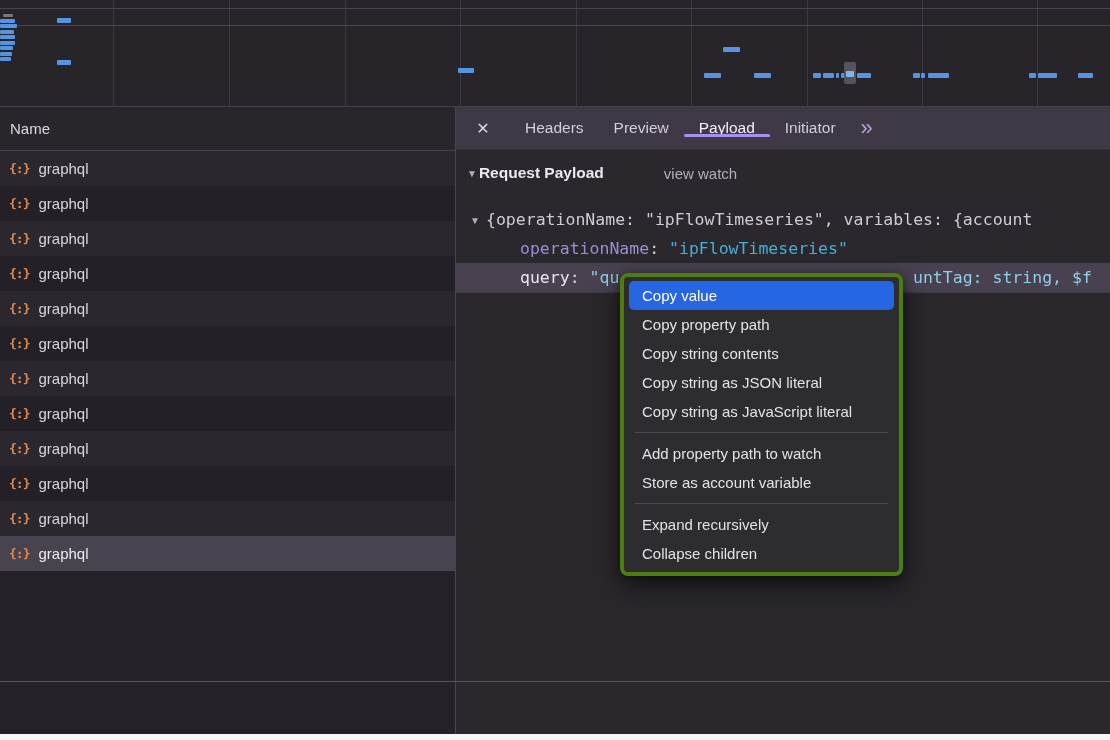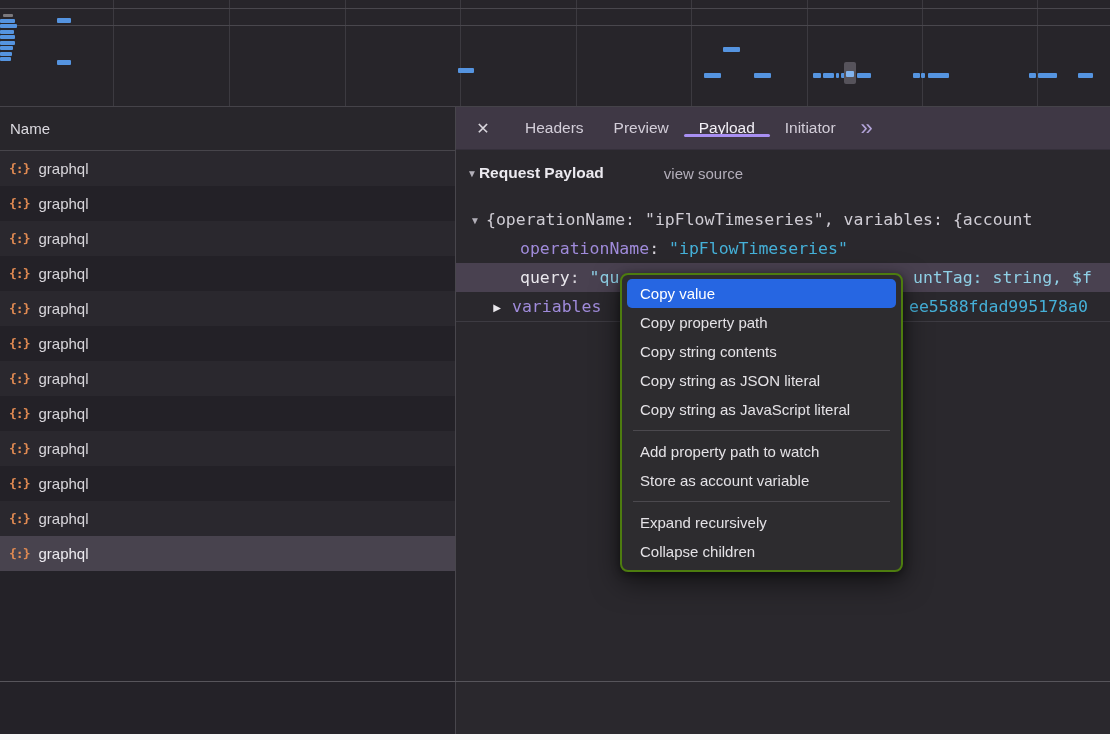--- a/index.html
+++ b/index.html
@@ -62,21 +62,21 @@
   .sep{color:#d6d3da;}
   .str{color:var(--string-cyan);}
   .tree-row.hl{background:var(--row-highlight);}
   .tree-row.hl .key{color:#e9e7ec;}
   .tree-row.hl .str{color:#8fd0e6;}
   .frag{position:absolute;top:0;}
   .tree-border{height:1px;background:#3d3b42;margin-top:0;}
 
   
   .context-menu{position:absolute;left:620px;top:273px;width:283px;box-sizing:border-box;
-    background:#2d2c2f;border:2px solid #4d7c0f;border-radius:8px;padding:4px 0;
+    background:#2d2c2f;border:4px solid #4d7c0f;border-radius:8px;padding:4px 0;
     box-shadow:0 10px 28px rgba(0,0,0,.55),0 2px 8px rgba(0,0,0,.4);
     font-size:15px;color:#e4e2e6;z-index:20;}
   .menu-item{height:29px;line-height:29px;margin:0 5px;padding-left:13px;border-radius:5px;
     white-space:nowrap;cursor:default;}
   .menu-item.hl{background:var(--menu-highlight);color:#ffffff;}
   .menu-sep{height:1px;background:#4b494e;margin:6px 11px;}
 
   .footer-line{position:absolute;left:0;top:681px;width:1110px;height:1px;background:#57555b;z-index:5;}
 </style>
 </head>
@@ -188,37 +188,33 @@
           <div class="tab">Preview</div>
           <div class="tab active">Payload</div>
           <div class="tab">Initiator</div>
         </div>
       <div class="overflow-btn">»</div>
     </div>
 
     <div class="payload-header">
       <span class="tri">▼</span>
       <span class="title">Request Payload</span>
-      <span class="view-source">view source</span>
+      <span class="view-source">view watch</span>
     </div>
 
     <div class="tree">
       <div class="tree-row root">
         <span class="tri">▼</span><span>{operationName: "ipFlowTimeseries", variables: {account</span>
       </div>
       <div class="tree-row child">
         <span class="key">operationName</span><span class="sep">: </span><span class="str">"ipFlowTimeseries"</span>
       </div>
       <div class="tree-row child hl">
         <span class="key">query</span><span class="sep">: </span><span class="str">"qu</span>
         <span class="frag str" style="left:457px">untTag: string, $f</span>
-      </div>
-      <div class="tree-row vars">
-        <span class="tri">▶</span><span class="key">variables</span>
-        <span class="frag str" style="left:453px">ee5588fdad995178a0</span>
       </div>
       <div class="tree-border"></div>
     </div>
   </div>
 
   <div class="footer-line"></div>
 
   <div class="context-menu" id="context-menu">
       <div class="menu-item hl">Copy value</div>
       <div class="menu-item">Copy property path</div>

